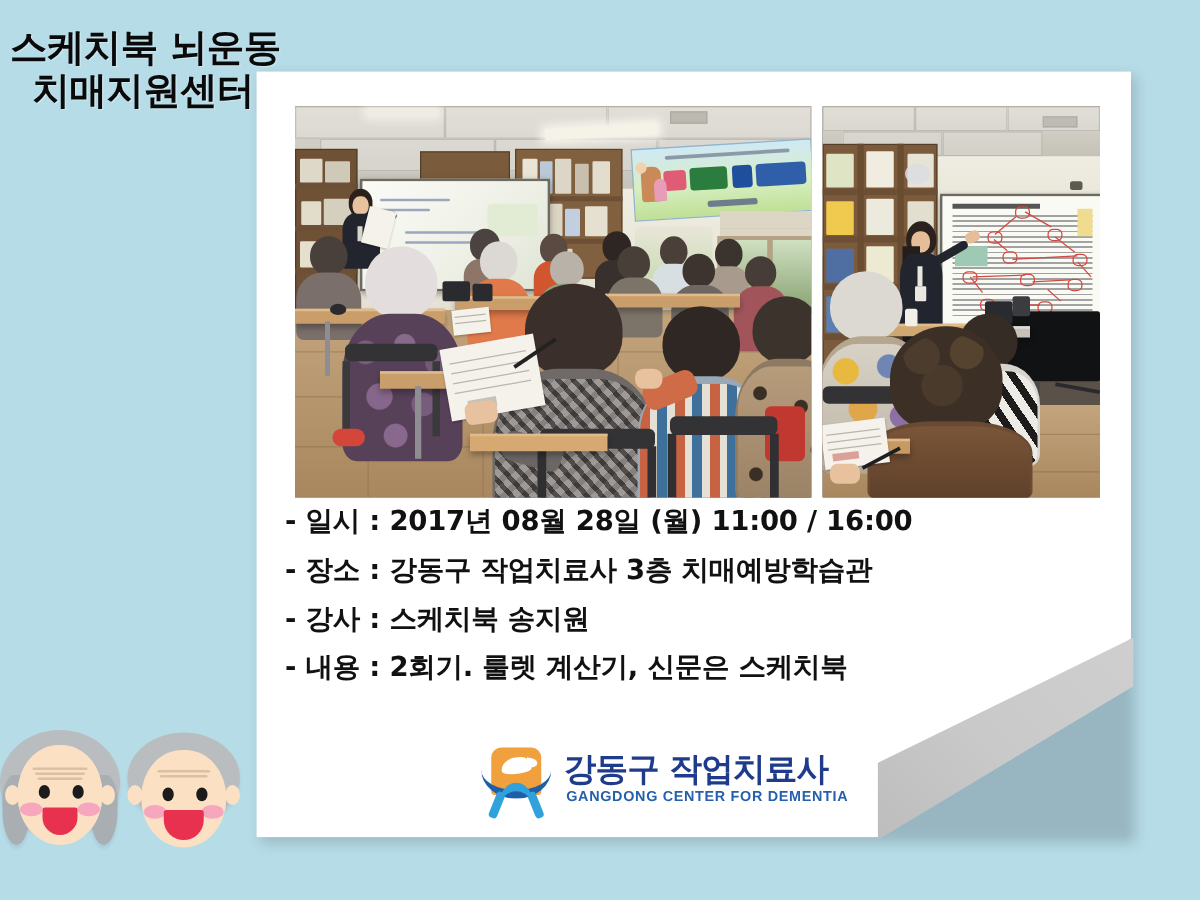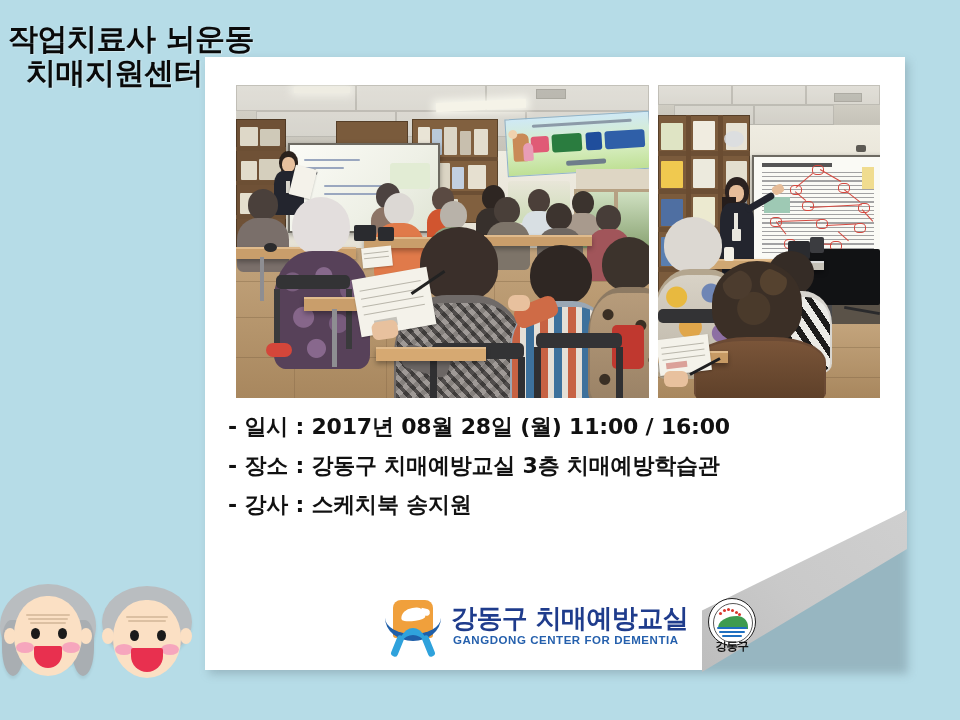--- a/index.html
+++ b/index.html
@@ -210,21 +210,21 @@
     position: absolute; background: #111214; border-radius: 2px;
   }
   .monitor {
     position: absolute; background: #2a2b2f; border-radius: 2px;
   }
 
   
   #info {
     position: absolute;
     left: 228px;
-    top: 412px;
+    top: 402px;
     width: 660px;
     z-index: 25;
   }
   .info-line {
     font-family: "DejaVu Sans", "Liberation Sans", sans-serif;
     font-weight: bold;
     font-size: 22px;
     color: #111111;
     letter-spacing: -0.2px;
     white-space: nowrap;
@@ -392,21 +392,21 @@
   .brow {
     position: absolute; height: 1.6px; background: #dcc0a2; border-radius: 2px;
   }
 </style>
 </head>
 <body>
 
 <div id="slide">
 
   <div id="title-block">
-    <span class="title-line first">작업치료사 뇌운동</span>
+    <span class="title-line first">스케치북 뇌운동</span>
     <span class="title-line second">치매지원센터</span>
   </div>
 
   <div id="card-shadow"></div>
   <div id="card"></div>
   <div id="card-fold">
     <div class="flap"></div>
   </div>
 
   <div id="photos">
@@ -772,56 +772,39 @@
         <div class="pl" style="top:20px;"></div>
         <div style="position:absolute;left:14%;top:24px;width:40%;height:6px;background:#c25047;opacity:.5;"></div>
       </div>
       <div style="position:absolute;left:30px;top:280px;width:34px;height:3px;background:#1f1f21;transform:rotate(-28deg);"></div>
       <div style="position:absolute;left:6px;top:286px;width:24px;height:16px;background:#e8c19e;border-radius:6px;"></div>
     </div>
   </div>
 
   <div id="info">
     <div class="info-line">- 일시 : 2017년 08월 28일 (월) 11:00 / 16:00</div>
-    <div class="info-line">- 장소 : 강동구 치매예방교실 3층 치매예방학습관</div>
+    <div class="info-line">- 장소 : 강동구 작업치료사 3층 치매예방학습관</div>
     <div class="info-line">- 강사 : 스케치북 송지원</div>
+    <div class="info-line">- 내용 : 2회기. 룰렛 계산기, 신문은 스케치북</div>
   </div>
 
   <div id="footer">
 
     <div id="logo-mark">
       <div class="sq"></div>
       <div class="dove"></div>
       <div class="arms"></div>
       <div class="legs"></div>
     </div>
 
     <div id="logo-text">
-      <span id="logo-ko">강동구 치매예방교실</span>
+      <span id="logo-ko">강동구 작업치료사</span>
       <span id="logo-en">GANGDONG CENTER FOR DEMENTIA</span>
     </div>
 
-    <div id="seal">
-      <div class="ring">
-        <div class="ring2"></div>
-        <div class="hill"></div>
-        <div class="dots">
-          <i style="left:0;top:4px;"></i>
-            <i style="left:4px;top:1px;"></i>
-          <i style="left:8px;top:0;"></i>
-            <i style="left:12px;top:1px;"></i>
-          <i style="left:16px;top:3px;"></i>
-            <i style="left:19px;top:5px;"></i>
-        </div>
-        <div class="wave" style="left:8px;top:28px;width:30px;"></div>
-        <div class="wave" style="left:10px;top:32px;width:26px;"></div>
-        <div class="wave" style="left:13px;top:36px;width:20px;"></div>
-      </div>
-      <div class="seal-label">강동구</div>
-    </div>
   </div>
 
   <div id="mascots">
 
     <div class="grandparent" style="left:4px;top:6px;width:96px;height:104px;">
       <div class="hair" style="left:0;top:0;width:96px;height:84px;"></div>
       <div class="hair" style="left:2px;top:36px;width:22px;height:56px;border-radius:40% 40% 50% 50%;background:#a9aeb2;"></div>
       <div class="hair" style="left:72px;top:36px;width:22px;height:56px;border-radius:40% 40% 50% 50%;background:#a9aeb2;"></div>
       <div class="ear" style="left:4px;top:44px;"></div>
       <div class="ear" style="left:80px;top:44px;"></div>

